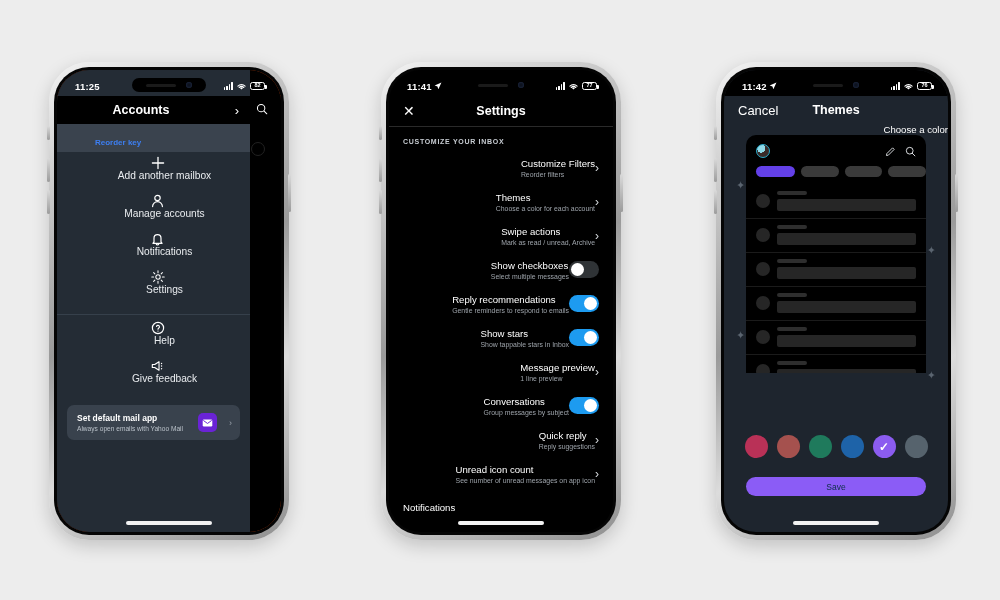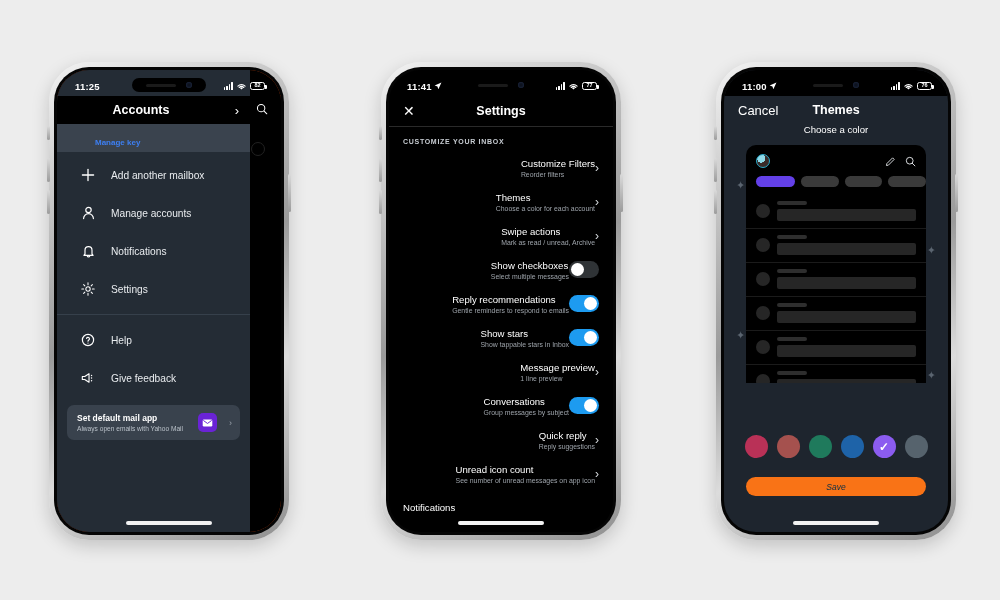--- a/index.html
+++ b/index.html
@@ -142,21 +142,21 @@
     display: flex; align-items: flex-end;
     padding-bottom: 5px;
   }
   .acct-key-row span {
     color: #3d7ff2; font-size: 8px; font-weight: bold;
     margin-left: 38px;
   }
   .menu-list { position: absolute; top: 86px; left: 0; width: 193px; z-index: 16; }
   .menu-item {
     display: flex; align-items: center;
-    height: 38px; padding-left: 22px;
+    height: 38px; padding-left: 22px; flex-direction: column;
   }
   .menu-ic { width: 18px; display:flex; align-items:center; justify-content:center; margin-right:14px;}
   .menu-item span.lbl { color: #e9ecef; font-size: 10.2px; }
   .menu-div { height:1px; background:#36404b; margin: 6px 0 6px 0; }
   .default-card {
     margin: 8px 10px 0 10px;
     background: #39424d;
     border-radius: 7px;
     padding: 8px 8px 8px 10px;
     display: flex; align-items: center; gap: 12px;
@@ -224,21 +224,21 @@
   .p3 .screen { background: #1e252e; }
   .t-head {
     position: relative; height: 28px; z-index: 20;
     display: flex; align-items: center; padding: 0 14px;
   }
   .t-head .cancel { color:#fff; font-size:13px; }
   .t-head .t {
     position:absolute; left:0; right:0; text-align:center;
     color:#fff; font-size:12.5px; font-weight:bold;
   }
-  .t-sub { text-align:center; color:#fff; font-size:9.6px; padding-bottom: 10px;}
+  .t-sub { text-align:right; color:#fff; font-size:9.6px; }
   .sparkle { position:absolute; color:#5a646f; z-index: 14; font-size:11px; line-height:1;}
   .sp1 { left: 12px; top: 110px; }
   .sp2 { left: 12px; top: 260px; }
   .sp3 { right: 12px; top: 175px; }
   .sp4 { right: 12px; top: 300px; }
   .preview {
     position: relative; z-index: 16;
     margin: 0 22px;
     background: #000;
     border-radius: 10px 10px 0 0;
@@ -329,21 +329,21 @@
             <svg width="12" height="12" viewBox="0 0 14 14">
               <circle cx="6" cy="6" r="4.3" stroke="#fff" stroke-width="1.2" fill="none"></circle>
               <line x1="9.2" y1="9.2" x2="12.6" y2="12.6" stroke="#fff" stroke-width="1.2" stroke-linecap="round"></line>
             </svg>
           </div>
         </div>
 
         <div class="drawer"></div>
 
         <div class="acct-key-row">
-          <span>Manage key</span>
+          <span>Reorder key</span>
         </div>
 
         <div class="menu-list">
 
           <div class="menu-item">
             <span class="menu-ic">
               <svg width="14" height="14" viewBox="0 0 14 14">
                   <line x1="7" y1="1.4" x2="7" y2="12.6" stroke="#fff" stroke-width="1.3" stroke-linecap="round"></line>
                   <line x1="1.4" y1="7" x2="12.6" y2="7" stroke="#fff" stroke-width="1.3" stroke-linecap="round"></line>
                 </svg>
@@ -587,21 +587,21 @@
     <div class="phone-inner">
       <div class="screen">
 
         <div class="island">
           <span class="speaker"></span>
           <span class="cam"></span>
         </div>
 
         <div class="statusbar" style="background:#000">
           <div class="sb-left">
-            <span>11:00</span>
+            <span>11:42</span>
             <svg class="ico-loc" viewBox="0 0 10 10">
                 <path d="M9.3 .7 L.8 4.4 L4.3 5.6 L5.5 9.2 Z" fill="#fff"></path>
               </svg>
           </div>
           <div class="sb-right">
             <span class="bars">
                 <i></i>
                 <i></i>
                 <i></i>
                 <i></i>
@@ -693,20 +693,20 @@
 
         <div class="swatches">
           <span class="sw" style="background: rgb(185, 49, 87);"></span>
           <span class="sw" style="background: rgb(165, 81, 78);"></span>
           <span class="sw" style="background: rgb(31, 122, 92);"></span>
           <span class="sw" style="background: rgb(30, 99, 168);"></span>
           <span class="sw checked" style="background: rgb(139, 92, 240);"></span>
           <span class="sw" style="background: rgb(86, 99, 109);"></span>
         </div>
 
-        <div class="save-btn" style="background: #f97316; font-style: italic;">Save</div>
+        <div class="save-btn" style="background: #8b5cf6;">Save</div>
 
         <div class="home-ind"></div>
       </div>
     </div>
   </div>
 
 </div>
 
 </body></html>

